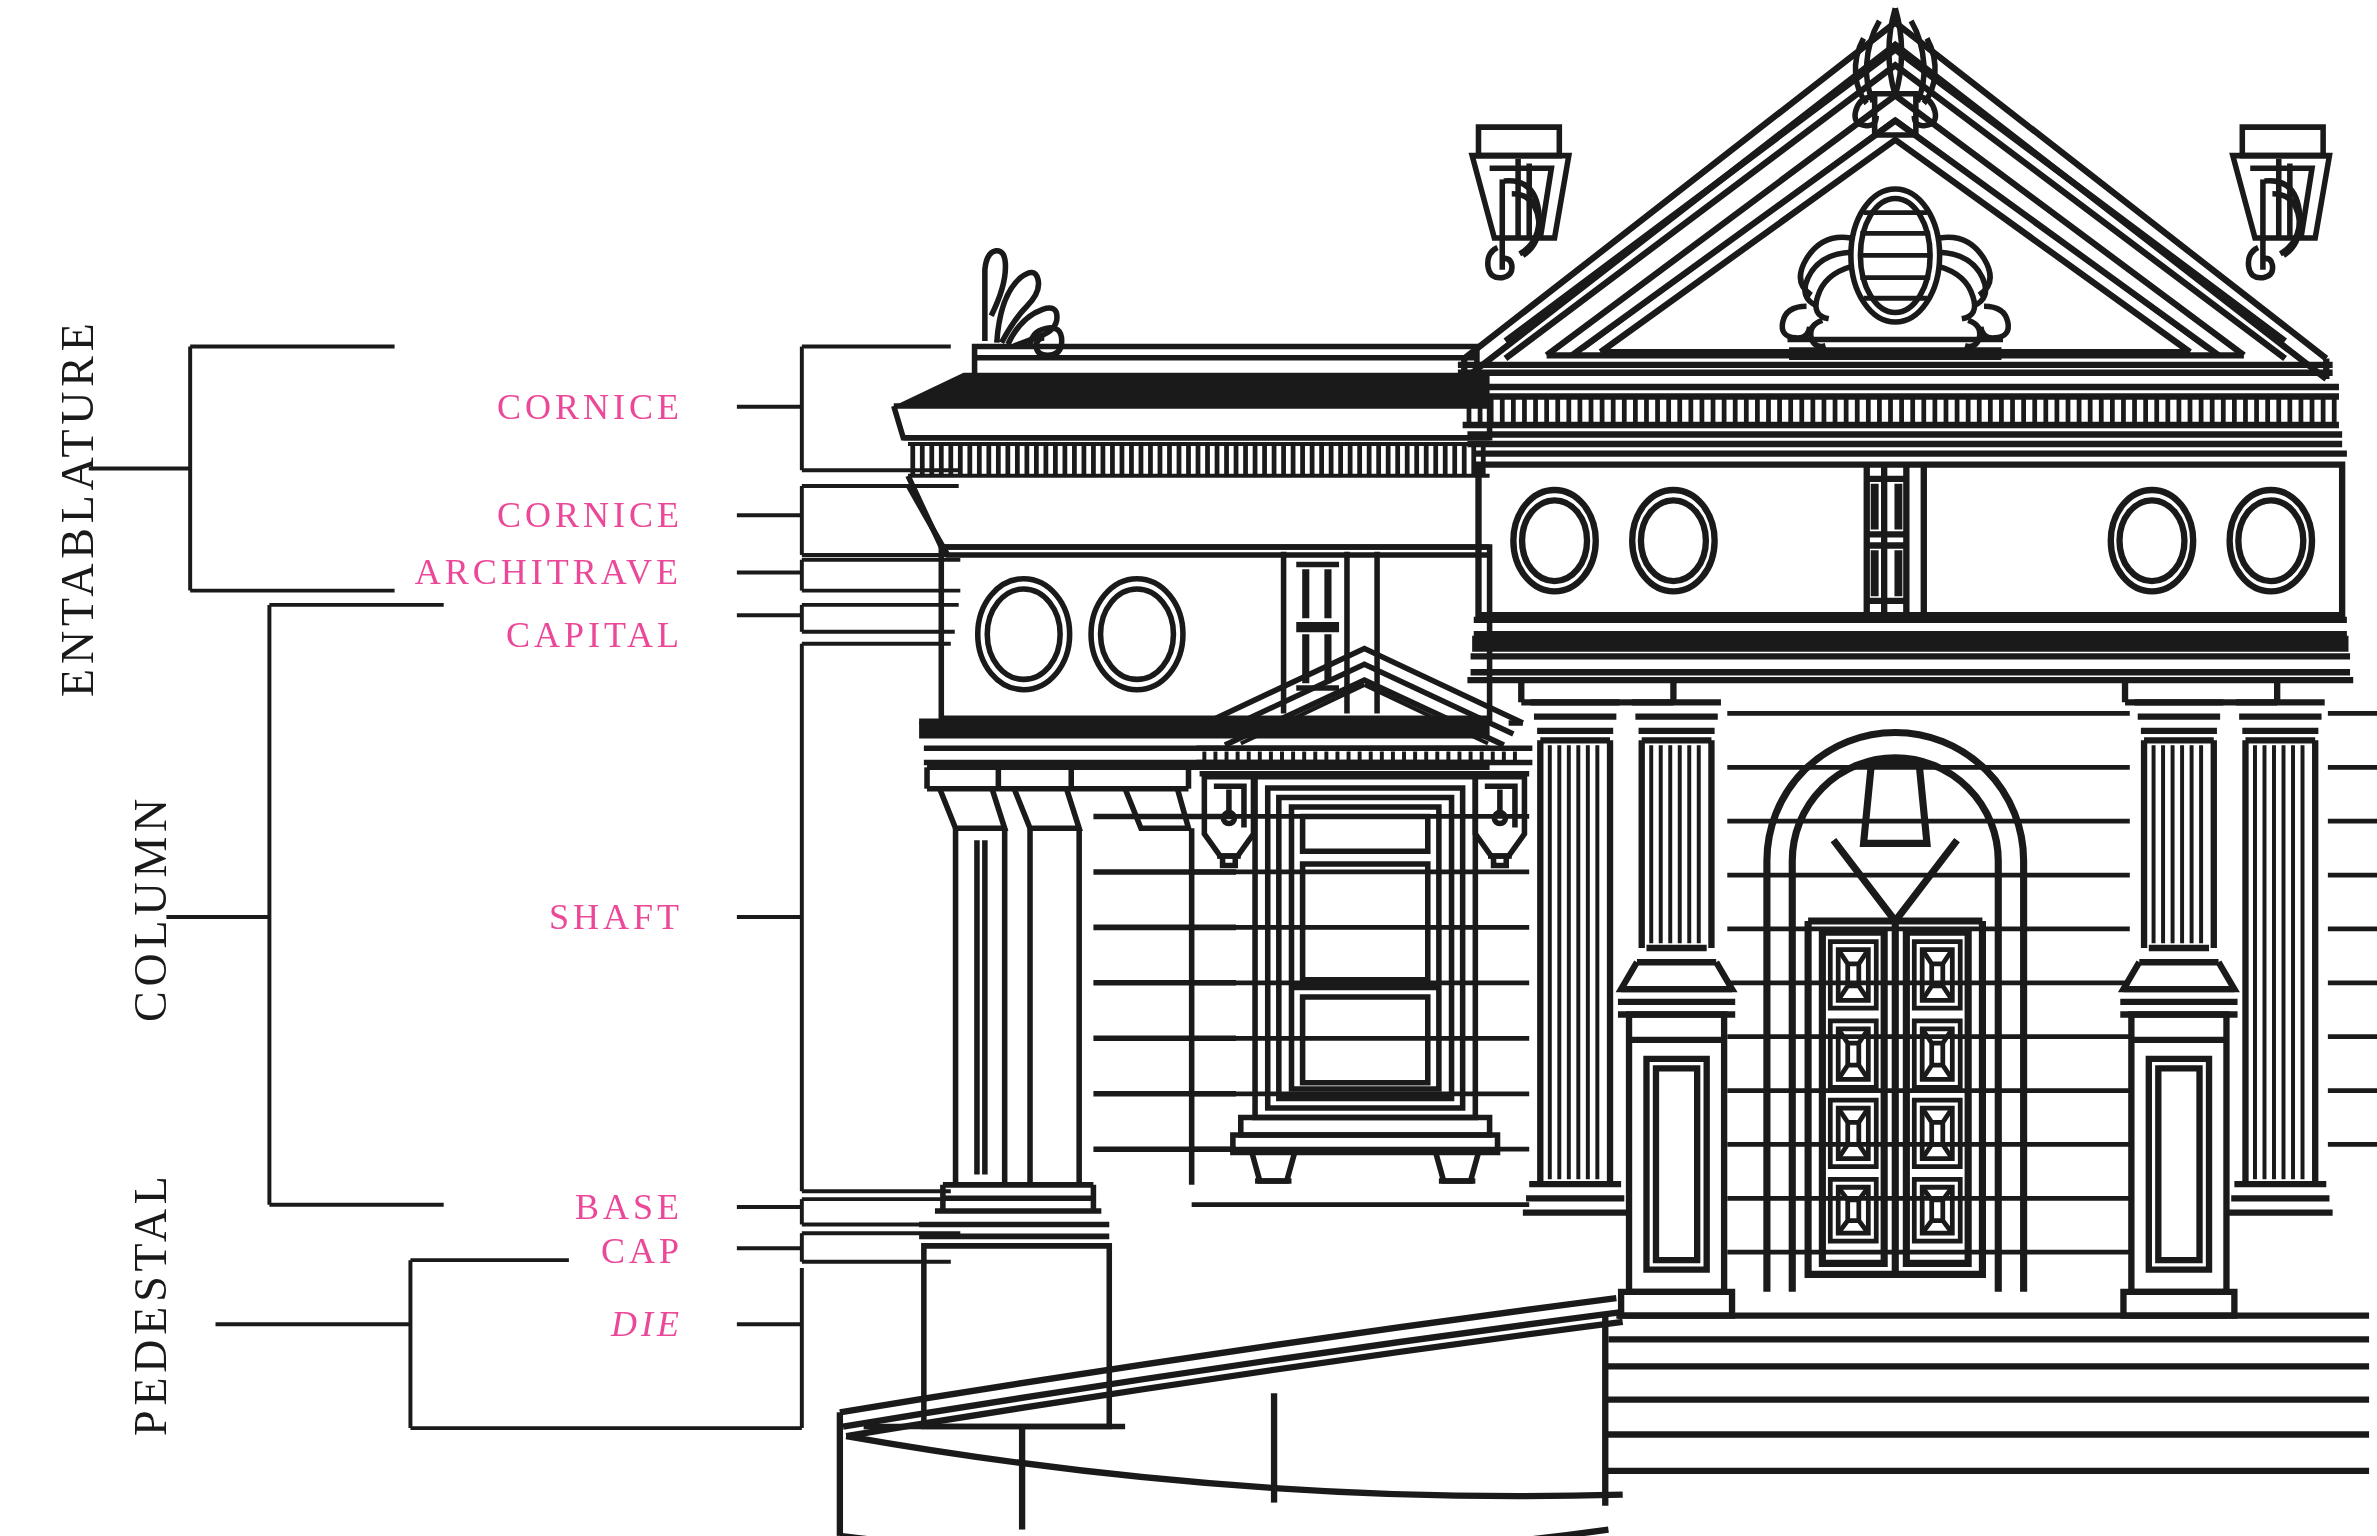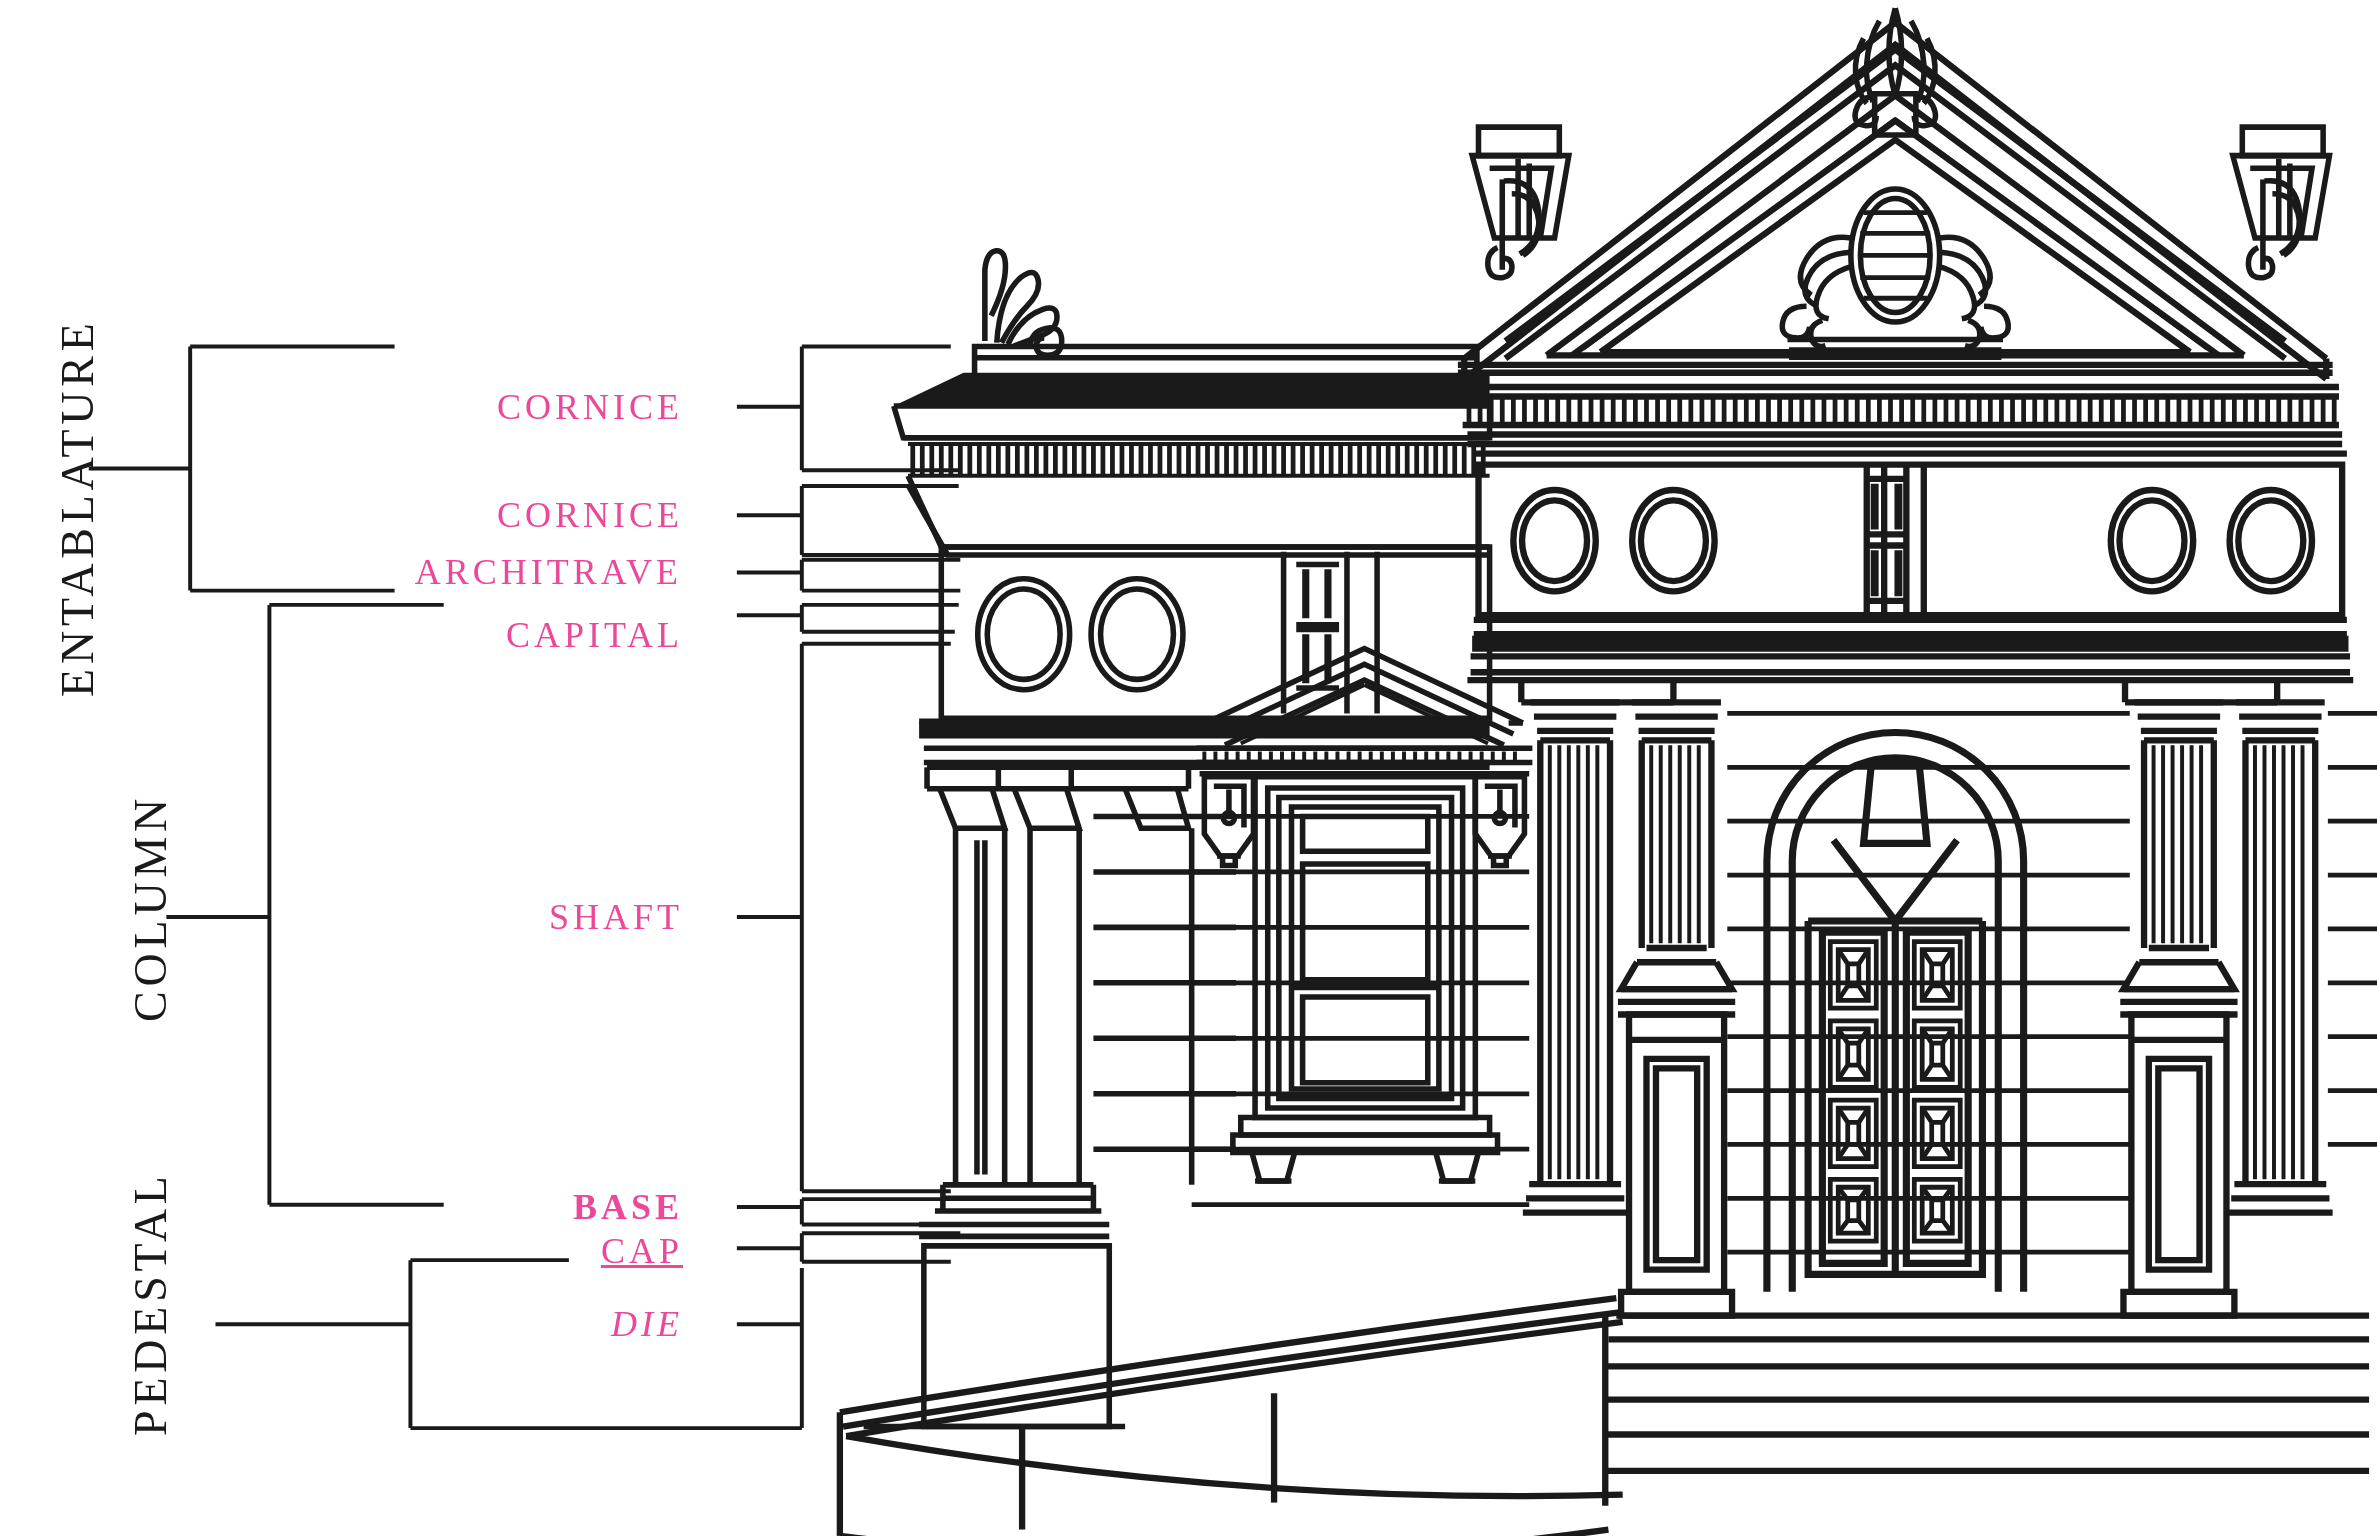--- a/index.html
+++ b/index.html
@@ -555,20 +555,20 @@
 <div class="lbl right-anchor" style="left:683px; top:407px;">CORNICE</div>
 
 <div class="lbl right-anchor" style="left:683px; top:515px;">CORNICE</div>
 
 <div class="lbl right-anchor" style="left:682px; top:572px;">ARCHITRAVE</div>
 
 <div class="lbl right-anchor" style="left:683px; top:615px;margin-top:20px;">CAPITAL</div>
 
 <div class="lbl right-anchor" style="left:683px; top:917px;">SHAFT</div>
 
-<div class="lbl right-anchor" style="left:683px; top:1207px;font-weight:bold;">BASE</div>
-
-<div class="lbl right-anchor" style="left:683px; top:1251px;text-decoration:underline;">CAP</div>
+<div class="lbl right-anchor" style="left:683px; top:1207px;">BASE</div>
+
+<div class="lbl right-anchor" style="left:683px; top:1251px;">CAP</div>
 
 <div class="lbl right-anchor" style="left:683px; top:1324px;font-style:italic;">DIE</div>
 
 </div>
 
 
 </body></html>

